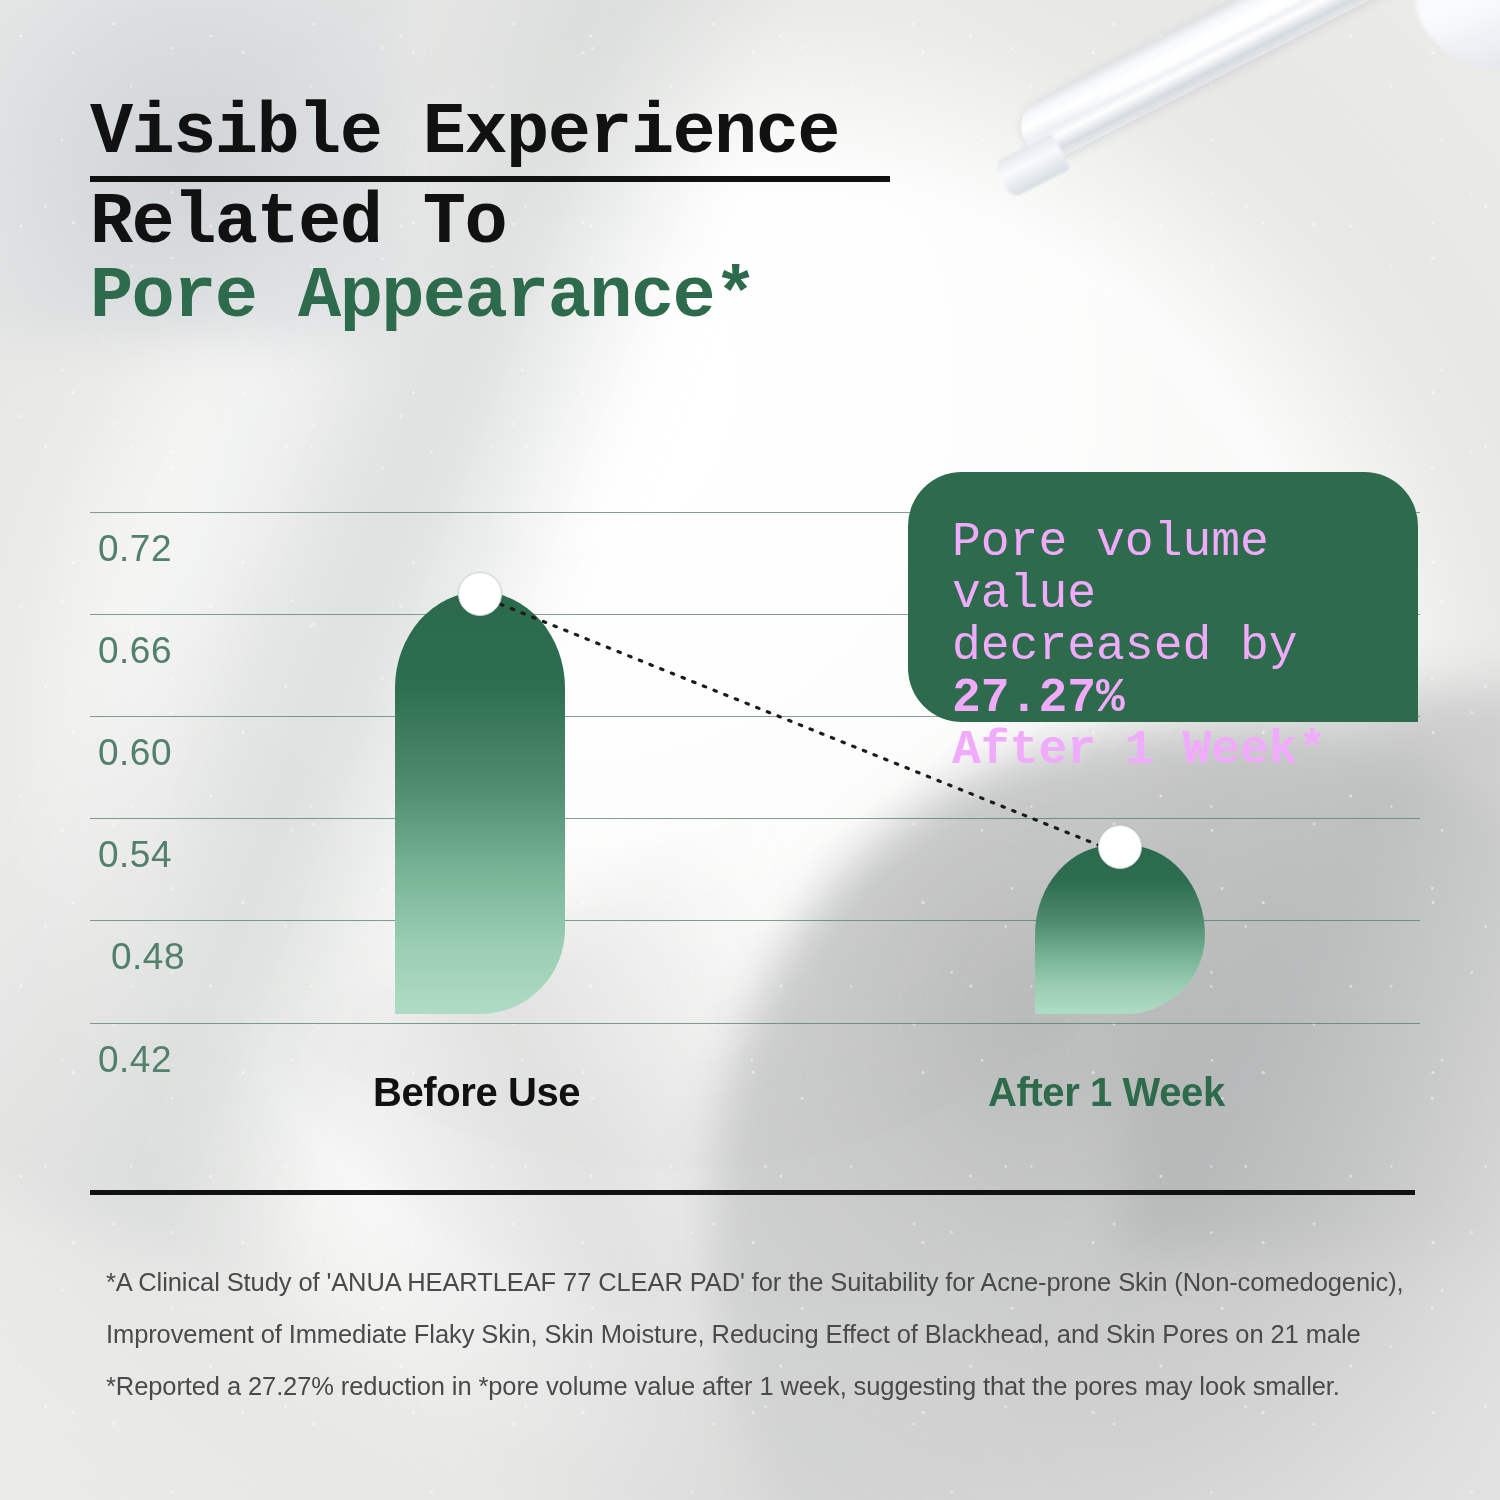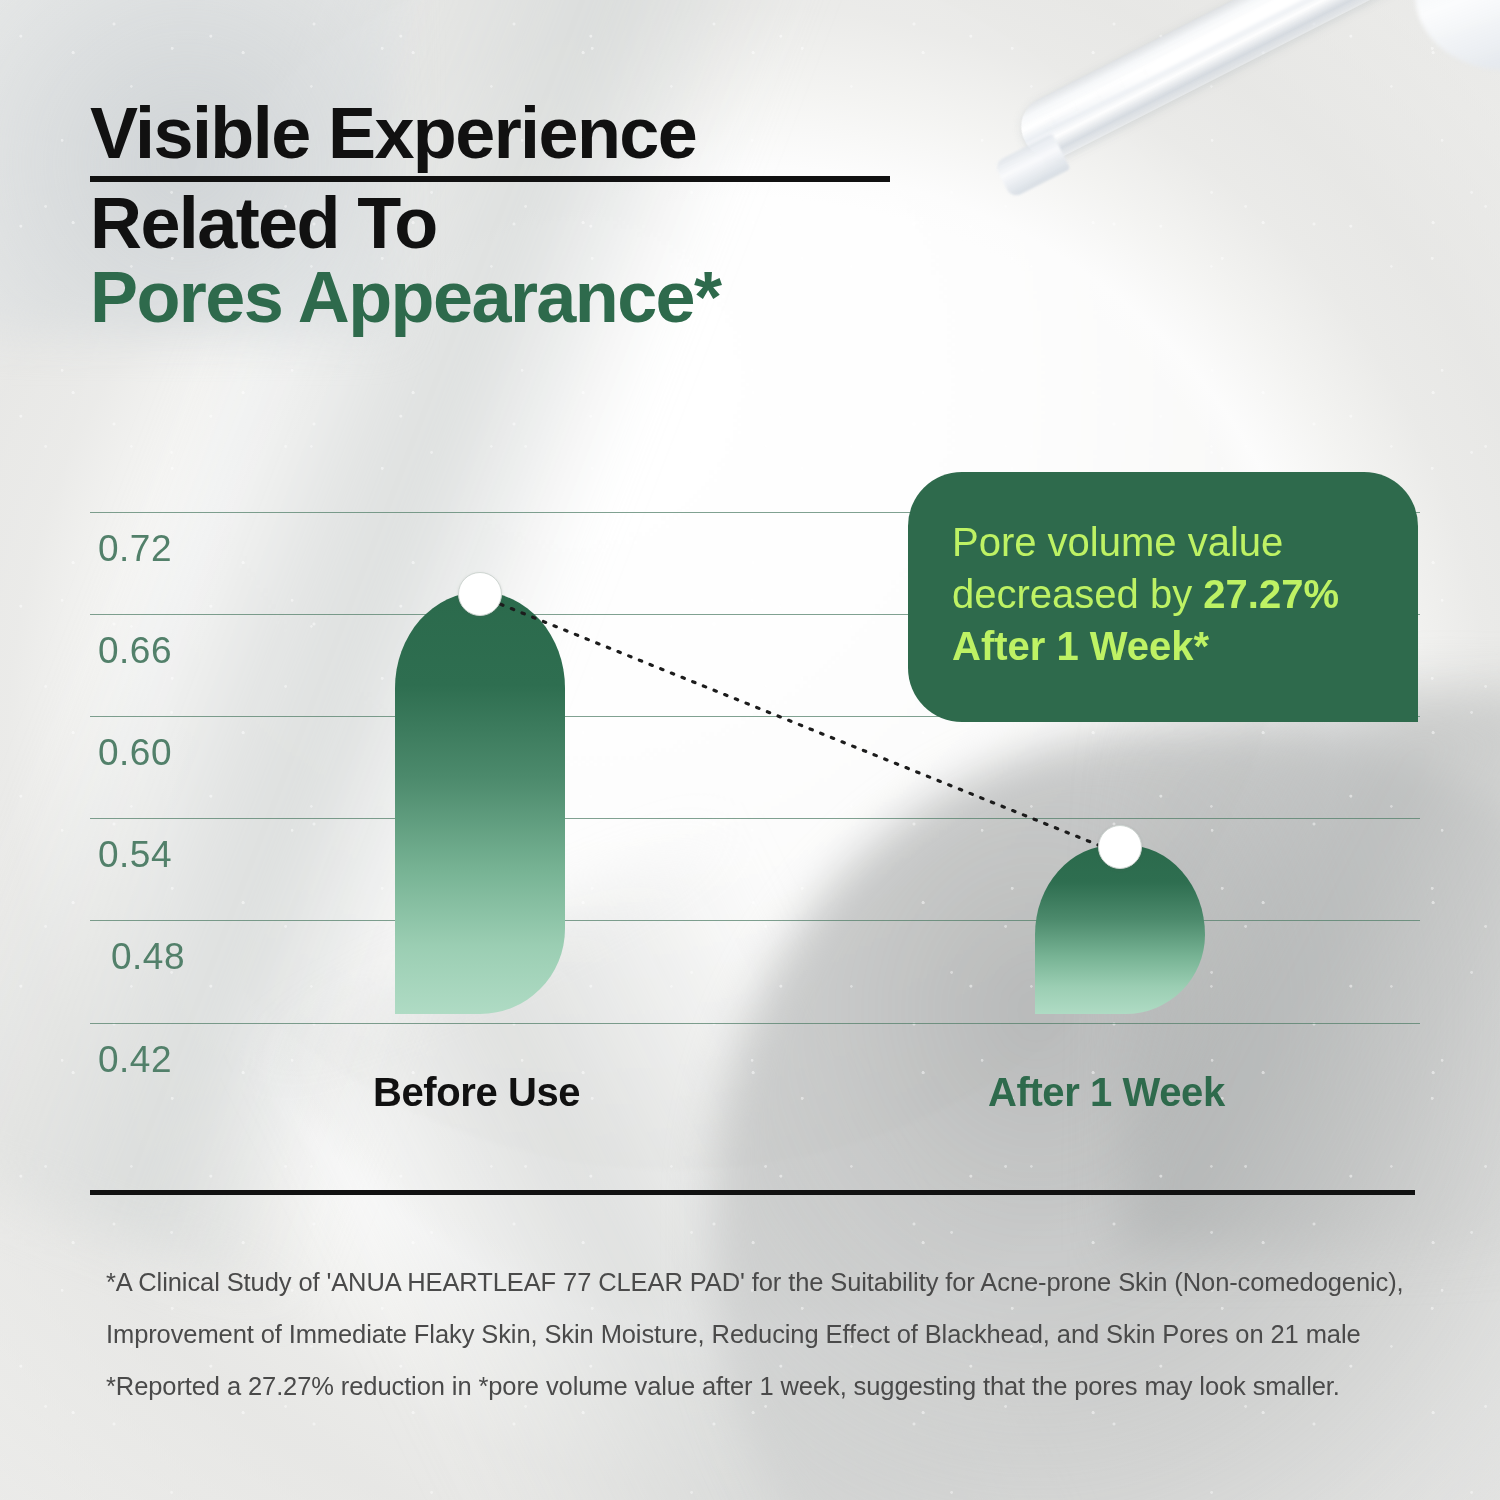--- a/index.html
+++ b/index.html
@@ -152,21 +152,21 @@
     width:180px; height:150px;
     border-radius:50% 46% 44% 50%;
     background:linear-gradient(160deg, rgba(226,231,238,0.75) 0%, rgba(252,253,254,0.95) 45%, rgba(214,221,230,0.8) 100%);
     filter:blur(2px);
   }
 
   
   .headline { position:absolute; left:90px; top:96px; width:920px; }
   .hl-line {
     font-size:72px; font-weight:bold; line-height:74px;
-    letter-spacing:-1.6px; color:#111111; white-space:nowrap;
+    letter-spacing:-1.6px; color:#111111; white-space:nowrap;font-family:Liberation Mono, monospace;
   }
   .hl-underline { width:800px; height:6px; background:#111111; margin:6px 0 4px 0; }
   .hl-green { color:#2E6A4C; }
 
   
   .chart { position:absolute; left:90px; top:480px; width:1330px; height:620px; }
 
   .gridlines { position:absolute; inset:0; }
   .gridline {
     position:absolute; left:0; width:1330px; height:1px;
@@ -210,21 +210,21 @@
   
   .callout {
     position:absolute; left:908px; top:472px;
     width:510px; height:250px;
     background:#2E6A4C;
     border-radius:54px 54px 54px 54px;
     border-bottom-right-radius:0;
     padding:44px 34px 34px 44px;
   }
   .callout-text {
-    font-size:40px; line-height:52px; color:#bef264; font-weight:normal;
+    font-size:48px; line-height:52px; color:#f0abfc; font-weight:normal;font-family:Liberation Mono, monospace;
   }
   .callout-text b { font-weight:bold; }
 
   
   .divider {
     position:absolute; left:90px; top:1190px;
     width:1325px; height:5px; background:#111111;
   }
   .footnote {
     position:absolute; left:90px; top:1248px; width:1340px;
@@ -251,21 +251,21 @@
     <div class="bulb"></div>
     <div class="tube"></div>
     <div class="tube-hi"></div>
     <div class="tip"></div>
   </div>
 
   <div class="headline">
     <div class="hl-line">Visible Experience</div>
     <div class="hl-underline"></div>
     <div class="hl-line">Related To</div>
-    <div class="hl-line hl-green">Pores Appearance*</div>
+    <div class="hl-line hl-green">Pore Appearance*</div>
   </div>
 
   <div class="chart">
 
     <div class="gridlines">
       <div class="gridline" style="top:32px;"></div>
       <div class="gridline" style="top:134px;"></div>
       <div class="gridline" style="top:236px;"></div>
       <div class="gridline" style="top:338px;"></div>
       <div class="gridline" style="top:440px;"></div>

